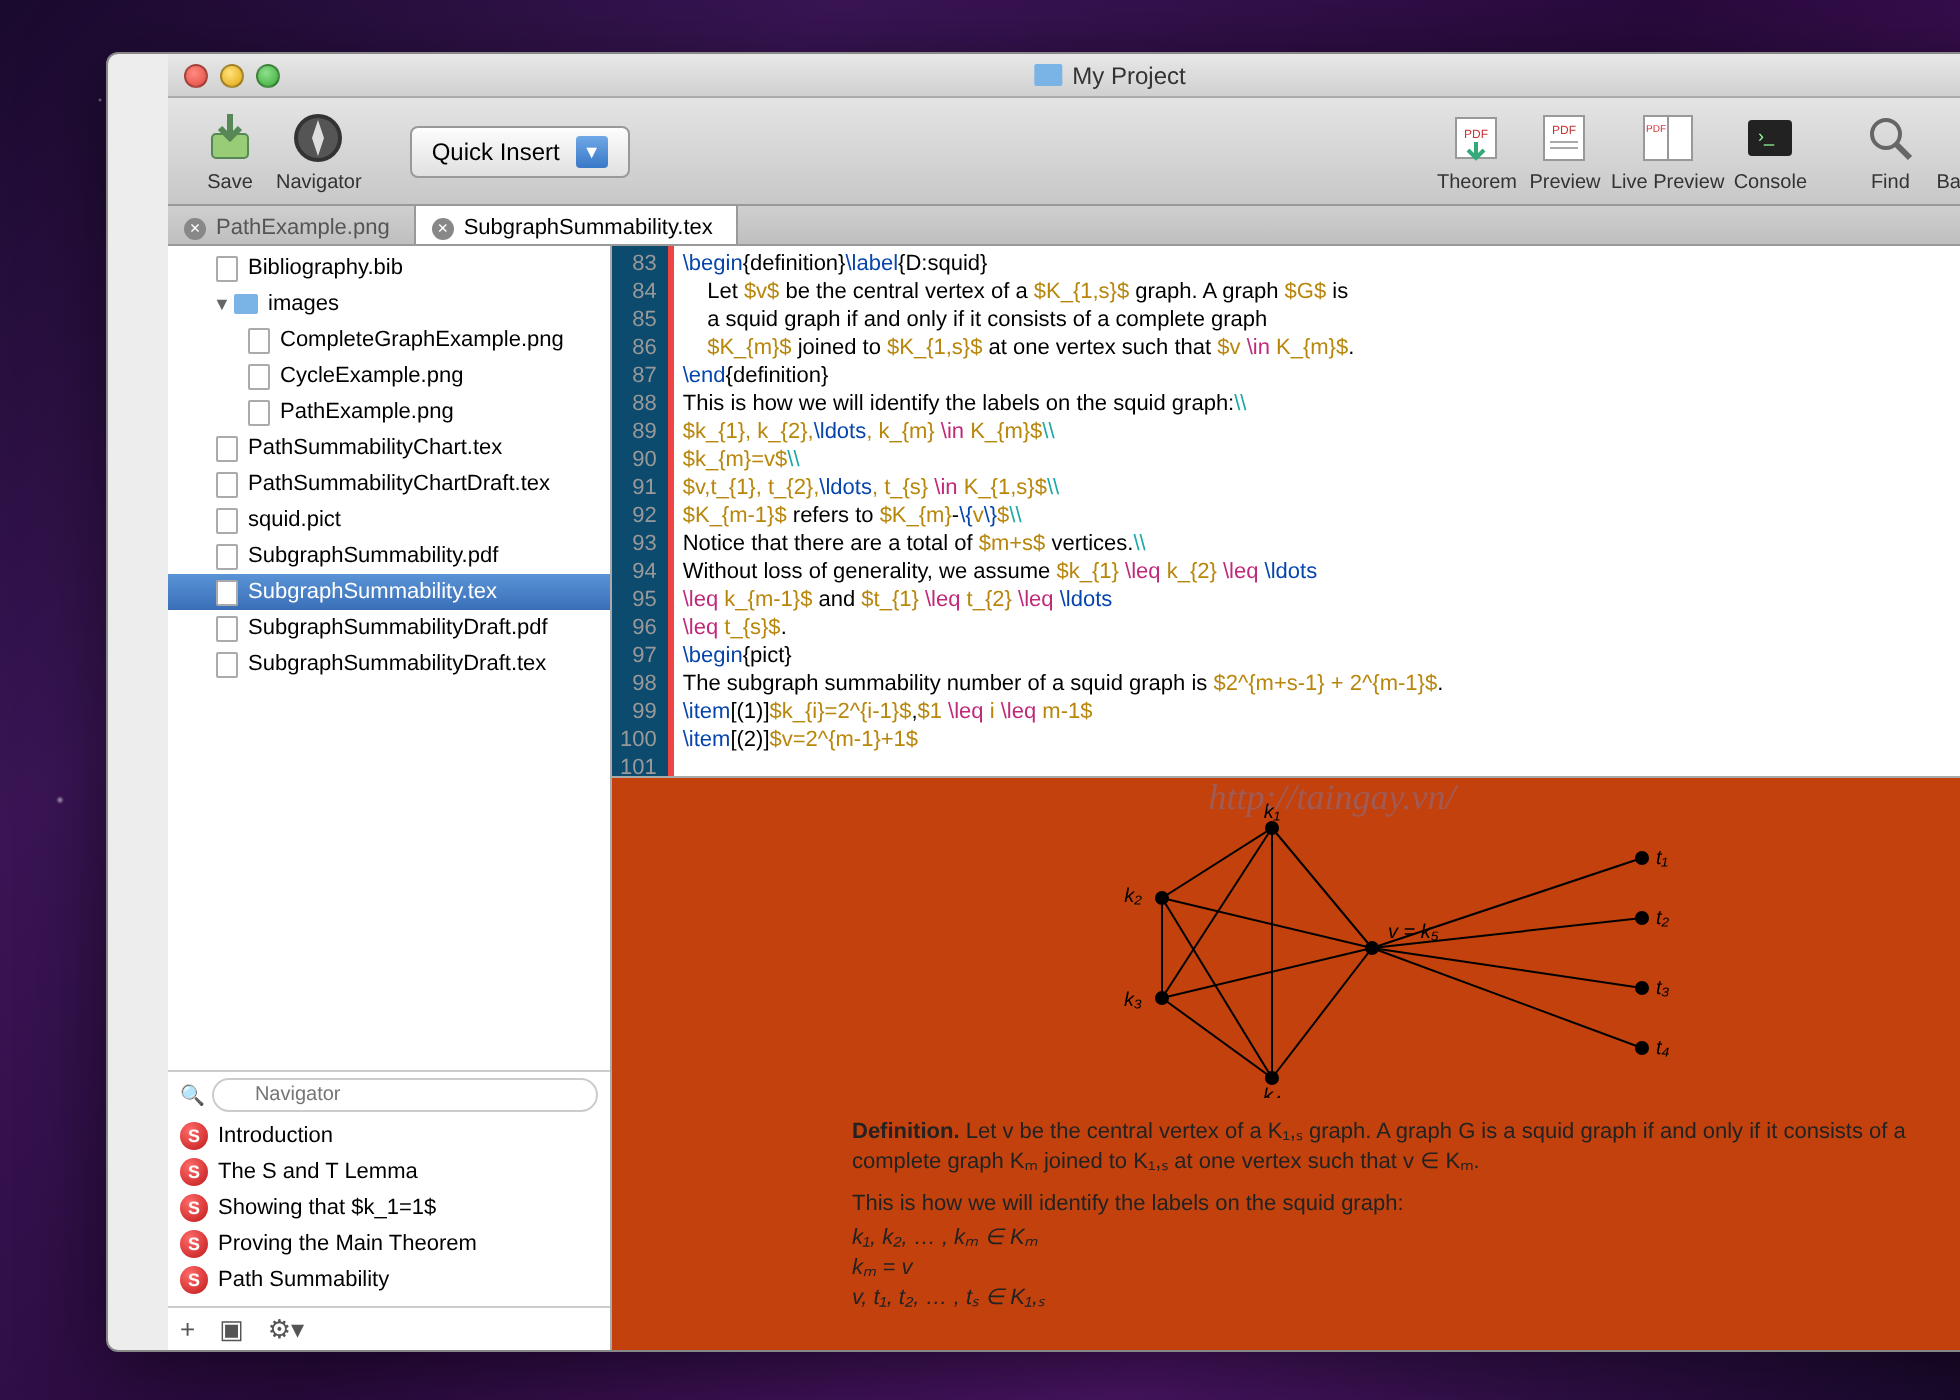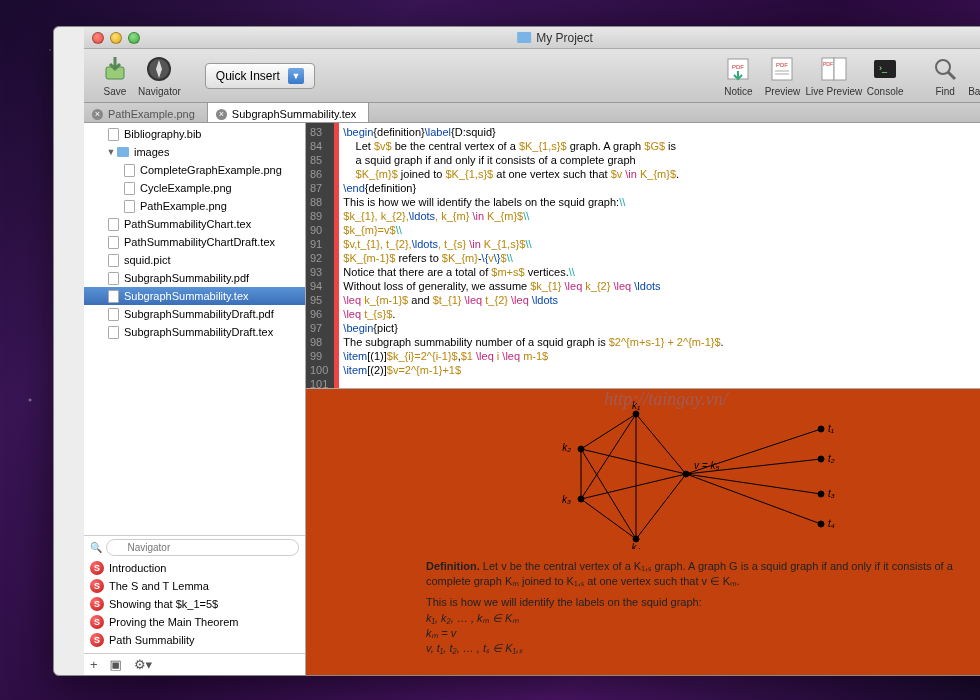--- a/index.html
+++ b/index.html
@@ -35,21 +35,21 @@
 .disclosure { width: 10px; display: inline-block; font-size: 9px; color: #666; }
 .ft-icon { width: 14px; height: 14px; margin-right: 4px; display: inline-flex; align-items: center; justify-content: center; font-size: 10px; }
 .doc-icon { background: #fff; border: 1px solid #aaa; border-radius: 1px; width: 11px; height: 13px; }
 .nav-search { border-top: 1px solid #ccc; padding: 3px 6px; display: flex; align-items: center; gap: 4px; }
 .nav-search input { flex: 1; border: 1px solid #ccc; border-radius: 10px; padding: 2px 8px 2px 20px; font-size: 10px; background: #fff; }
 .navigator-list { font-size: 11px; overflow: auto; max-height: 110px; padding-bottom: 4px; }
 .nav-row { display: flex; align-items: center; padding: 2px 6px; gap: 5px; cursor: pointer; }
 .s-badge { width: 14px; height: 14px; background: radial-gradient(circle at 35% 30%, #ff6b6b, #c01818); border-radius: 50%; color: #fff; font-size: 9px; font-weight: bold; display: flex; align-items: center; justify-content: center; }
 .sb-footer { border-top: 1px solid #ccc; height: 22px; display: flex; align-items: center; padding: 0 6px; gap: 12px; font-size: 13px; color: #555; }
 .editor { flex: 0 0 265px; background: #fff; overflow: auto; font-family: Helvetica, Arial, sans-serif; font-size: 11px; display: flex; }
-.gutter { background: #404040; color: #999; text-align: left; padding: 2px 6px 2px 4px; border-right: 5px solid #ef4444; user-select: none; }
+.gutter { background: #0c4a6e; color: #999; text-align: right; padding: 2px 6px 2px 4px; border-right: 3px solid #ef4444; user-select: none; }
 .gutter div { height: 14px; line-height: 14px; }
 .code { padding: 2px 4px; }
 .code div { height: 14px; line-height: 14px; white-space: pre; }
 .tk-cmd { color: #0645ad; }
 .tk-math { color: #b8860b; }
 .tk-kw { color: #c02878; }
 .tk-esc { color: #1ba8a8; }
 .preview { flex: 1; background: #c2410c; border-top: 1px solid #aaa; overflow: auto; position: relative; font-family: "Times New Roman", serif; padding: 10px 60px 10px 120px; font-size: 11px; color: #222; }
 .watermark { position: absolute; left: 50%; top: 50%; transform: translate(-50%, -50%); font-size: 18px; color: rgba(100,140,220,0.35); font-style: italic; pointer-events: none; z-index: 5; font-family: Liberation Serif, serif; }
 .graph-svg { display: block; margin: 0 auto 10px auto; }
@@ -103,21 +103,21 @@
     </div>
     <div class="tb-spacer"></div>
     <div class="tb-item">
       <div class="tb-icon">
           <svg width="28" height="28">
             <rect x="4" y="4" width="20" height="20" fill="#fff" stroke="#999"></rect>
             <text x="14" y="14" font-size="6" text-anchor="middle" fill="#c33">PDF</text>
             <path d="M14 16 L14 24 M10 20 L14 24 L18 20" stroke="#3a7" stroke-width="2" fill="none"></path>
           </svg>
         </div>
-      <span>Notice</span>
+      <span>Theorem</span>
     </div>
     <div class="tb-item">
       <div class="tb-icon">
           <svg width="28" height="28">
             <rect x="4" y="3" width="20" height="22" fill="#fff" stroke="#999"></rect>
             <text x="14" y="12" font-size="6" text-anchor="middle" fill="#c33">PDF</text>
             <line x1="7" y1="16" x2="21" y2="16" stroke="#aaa"></line>
             <line x1="7" y1="19" x2="21" y2="19" stroke="#aaa"></line>
           </svg>
         </div>
@@ -261,21 +261,21 @@
           <div class="nav-row">
             <span class="s-badge">S</span>
             <span>Introduction</span>
           </div>
           <div class="nav-row">
             <span class="s-badge">S</span>
             <span>The S and T Lemma</span>
           </div>
           <div class="nav-row">
             <span class="s-badge">S</span>
-            <span>Showing that $k_1=5$</span>
+            <span>Showing that $k_1=1$</span>
           </div>
           <div class="nav-row">
             <span class="s-badge">S</span>
             <span>Proving the Main Theorem</span>
           </div>
           <div class="nav-row">
             <span class="s-badge">S</span>
             <span>Path Summability</span>
           </div>
         </div>

